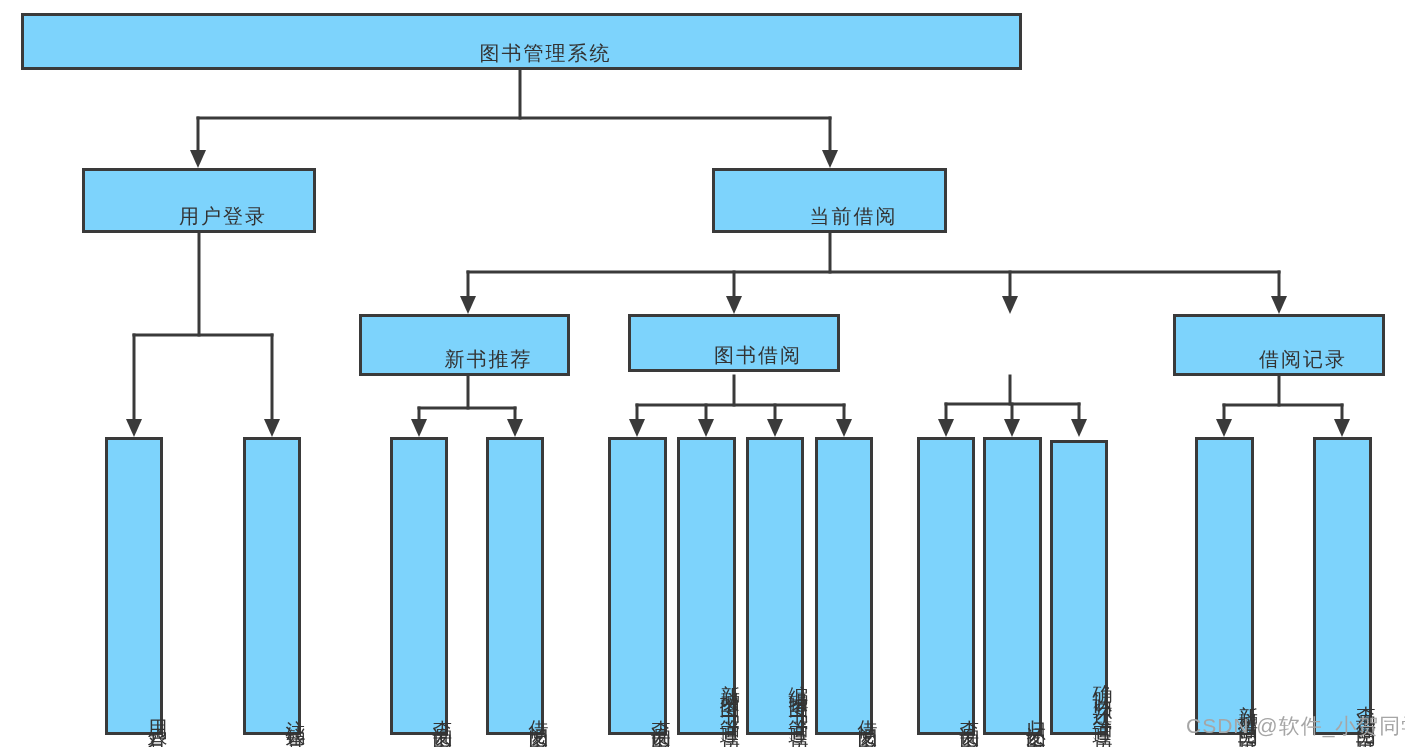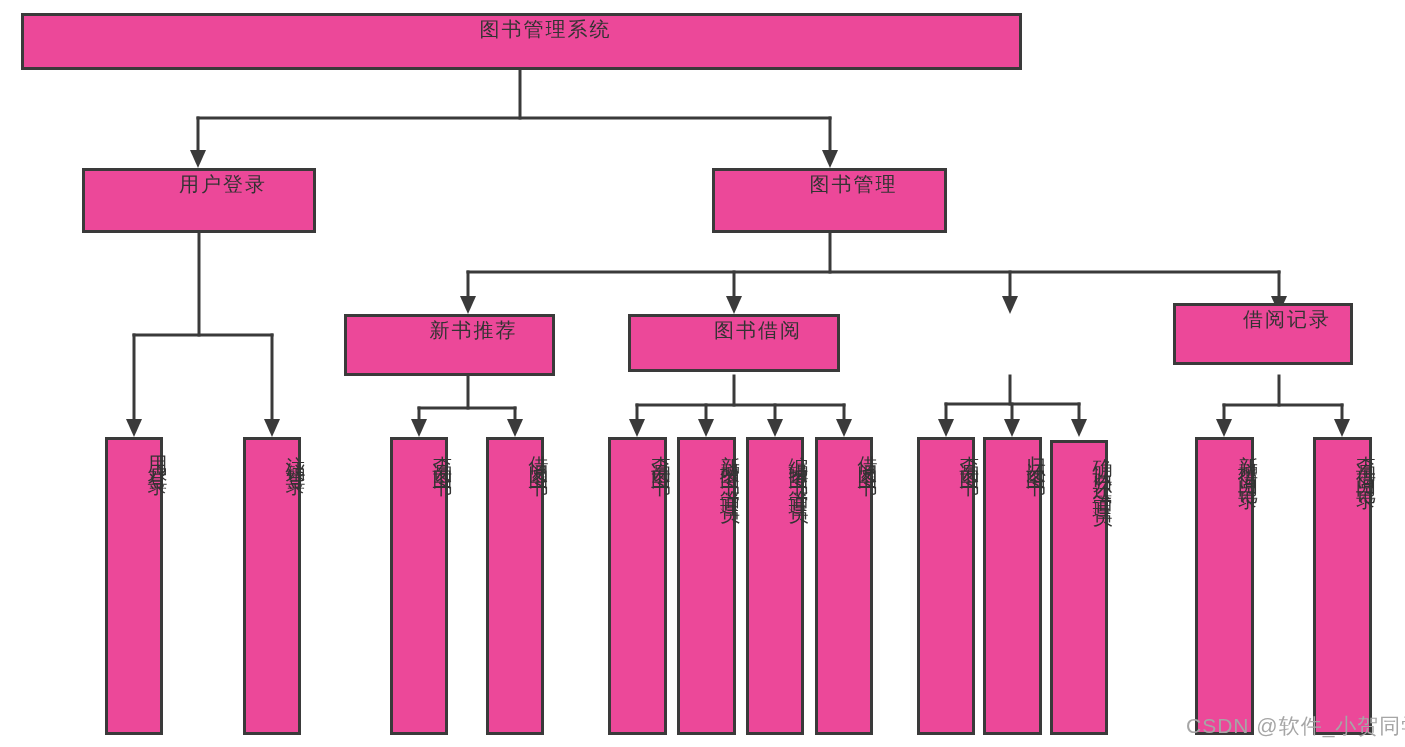--- a/index.html
+++ b/index.html
@@ -5,22 +5,22 @@
   html,body{margin:0;padding:0;background:#ffffff;}
   body{
     width:1405px;height:747px;position:relative;overflow:hidden;
     font-family:"Liberation Sans","DejaVu Sans",sans-serif;
     color:#333333;
   }
   #stage{position:absolute;left:0;top:0;width:1405px;height:747px;}
   svg.connectors{position:absolute;left:0;top:0;z-index:0;}
   .node{
     position:absolute;box-sizing:border-box;
-    border:3px solid #3a3a3a;background:#ec4899;
-    display:flex;align-items:flex-start;justify-content:center;
+    border:3px solid #3a3a3a;background:#7dd3fc;
+    display:flex;align-items:flex-end;justify-content:center;
     z-index:1;
     padding-left:48px;
   }
   .node.h span{
     font-size:20px;letter-spacing:2px;color:#333333;white-space:nowrap;
   }
   .node.v span{
     writing-mode:vertical-rl;text-orientation:mixed;
     font-size:20px;letter-spacing:7px;color:#333333;line-height:1;
     white-space:nowrap;
@@ -98,30 +98,30 @@
   </svg>
 
   <div class="node h" style="left:21px;top:13px;width:1001px;height:57px">
     <span>图书管理系统</span>
   </div>
 
   <div class="node h" style="left:82px;top:168px;width:234px;height:65px">
     <span>用户登录</span>
   </div>
   <div class="node h" style="left:712px;top:168px;width:235px;height:65px">
-    <span>图书管理</span>
+    <span>当前借阅</span>
   </div>
 
-  <div class="node h" style="left:344px;top:314px;width:211px;height:62px">
+  <div class="node h" style="left:359px;top:314px;width:211px;height:62px">
     <span>新书推荐</span>
   </div>
   <div class="node h" style="left:628px;top:314px;width:212px;height:58px">
     <span>图书借阅</span>
   </div>
-  <div class="node h" style="left:1173px;top:303px;width:180px;height:62px">
+  <div class="node h" style="left:1173px;top:314px;width:212px;height:62px">
     <span>借阅记录</span>
   </div>
 
   <div class="node v" style="left:105px;top:437px;width:58px;height:298px">
     <span>用户登录</span>
   </div>
   <div class="node v" style="left:243px;top:437px;width:58px;height:298px">
     <span>注销登录</span>
   </div>
 

